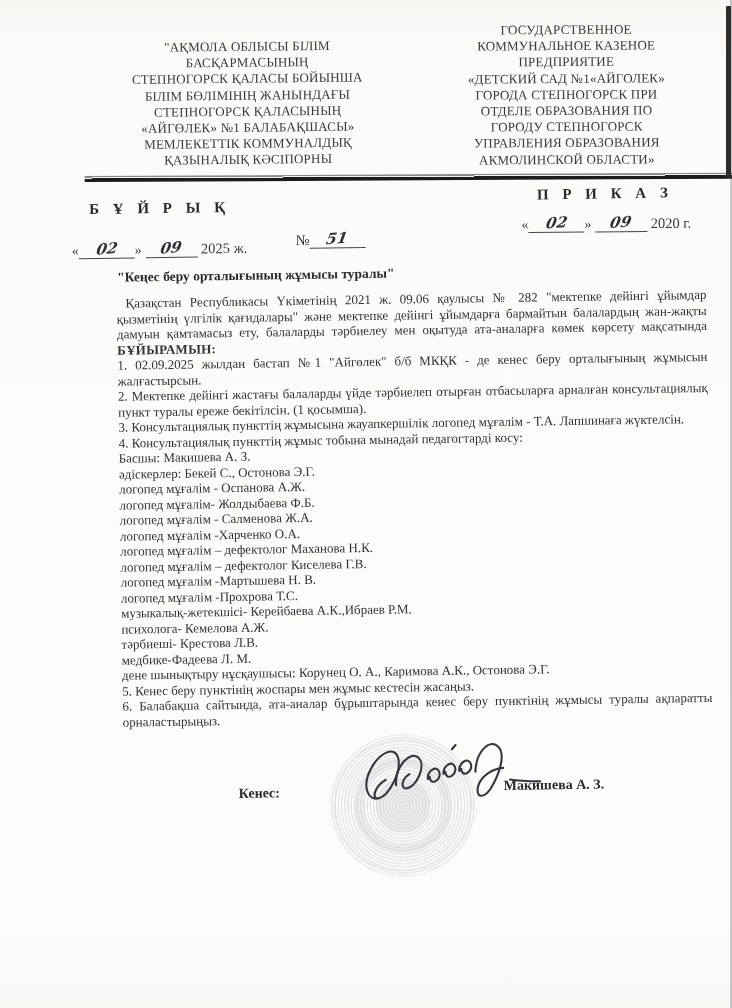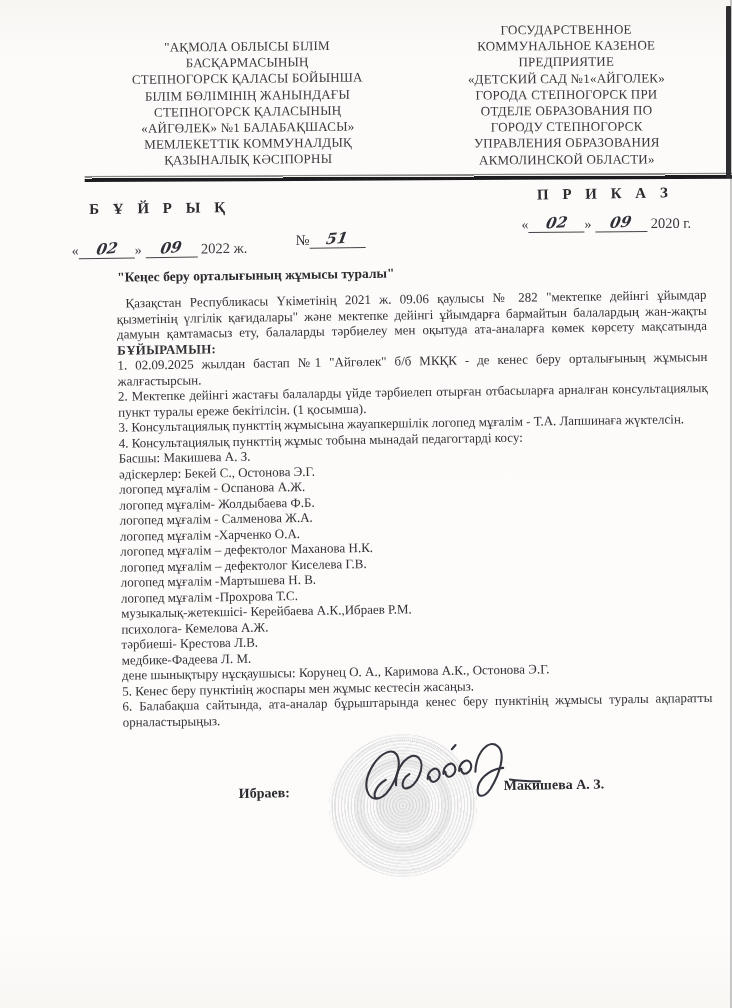--- a/index.html
+++ b/index.html
@@ -92,21 +92,21 @@
       <div>УПРАВЛЕНИЯ ОБРАЗОВАНИЯ</div>
       <div>АКМОЛИНСКОЙ ОБЛАСТИ»</div>
     </div>
 
     <div class="divider"></div>
 
     <div class="order-label lbl-buyryk">Б Ұ Й Р Ы Қ</div>
     <div class="order-label lbl-prikaz">П Р И К А З</div>
 
     <div class="dateline dl-left">
-      <span class="q">«</span><span class="blank b-day"><span class="hw">02</span></span><span class="q">»</span> <span class="blank b-mon"><span class="hw">09</span></span>  <span>2022 ж.</span>
+      <span class="q">«</span><span class="blank b-day"><span class="hw">02</span></span><span class="q">»</span> <span class="blank b-mon"><span class="hw">09</span></span>  <span>2025 ж.</span>
     </div>
 
     <div class="no-line">
       <span>№</span><span class="blank b-num"><span class="hw">51</span></span>
     </div>
 
     <div class="dateline dl-right">
       <span class="q">«</span><span class="blank b-day"><span class="hw">02</span></span><span class="q">»</span> <span class="blank b-mon"><span class="hw">09</span></span>  <span>2020 г.</span>
     </div>
 
@@ -147,20 +147,20 @@
           <path d="M84,48 c0,-8 10,-14 12,-6 c2,8 -10,14 -10,4"></path>
           <path d="M100,44 c0,-8 10,-14 12,-6 c2,8 -10,14 -10,4"></path>
           <path d="M116,42 c0,-8 10,-14 12,-6 c2,8 -10,14 -10,4"></path>
           <path d="M132,44 C134,24 148,12 156,20 C164,28 156,48 146,62 C138,72 130,70 134,58 C138,48 150,42 160,42"></path>
           <path d="M110,20 l4,-4"></path>
           <path d="M166,54 C174,56 184,57 196,58"></path>
         </g>
       </svg>
     </div>
 
-    <div class="sig-label">Ибраев:</div>
+    <div class="sig-label">Кенес:</div>
     <div class="sig-name">Макишева А. З.</div>
 
   </div>
 
   <div class="edge-right"></div>
   <div class="edge-right-dark"></div>
 </div>
 
 </body></html>

